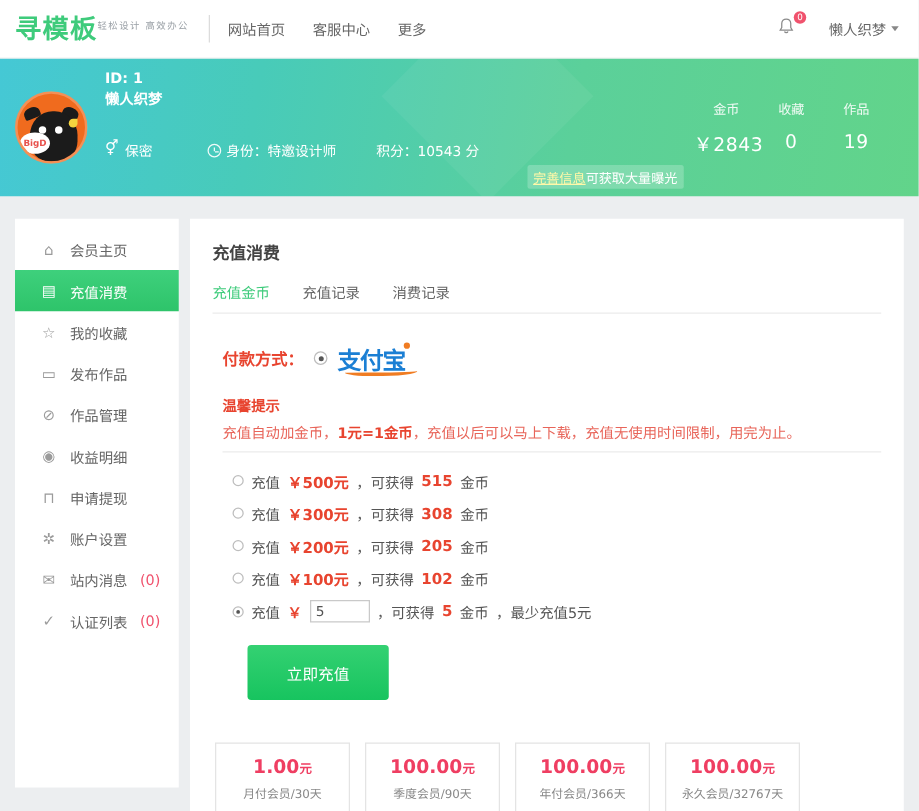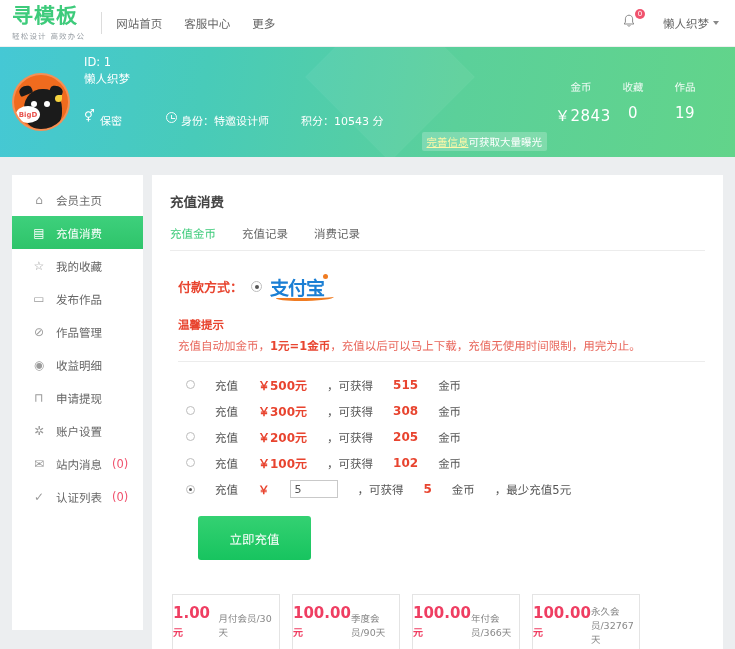--- a/index.html
+++ b/index.html
@@ -15,21 +15,21 @@
   
   .topbar {
     height: 47px;
     background: #fff;
     display: flex;
     align-items: center;
     padding: 0 16px 0 12px;
     border-bottom: 1px solid #f0f0f0;
     position: relative;
   }
-  .logo-wrap { display: flex; flex-direction: column; justify-content: center; }
+  .logo-wrap { display: flex; flex-direction: row; justify-content: center; }
   .logo-main {
     font-size: 21px; font-weight: bold; color: #3ecb7b;
     letter-spacing: 1px; line-height: 1.05;
   }
   .logo-sub {
     font-size: 7.5px; color: #9aa0a6; letter-spacing: 1.2px;
     margin-top: 2px;
   }
   .logo-divider {
     width: 1px; height: 22px; background: #dcdcdc; margin: 0 14px 0 16px;
@@ -96,28 +96,28 @@
     position: absolute; left: 2px; bottom: 6px;
     background: #fff; color: #e8534e; font-size: 7px; font-weight: bold;
     border-radius: 50%; width: 24px; height: 17px;
     display: flex; align-items: center; justify-content: center;
   }
   .bull-ear {
     position: absolute; right: 6px; top: 20px; width: 7px; height: 7px;
     background: #f5d33f; border-radius: 50% 0 50% 50%;
   }
   .banner-info { color: #fff; }
-  .binfo-line { line-height: 16px; }
+  .binfo-line { line-height: 16px; font-weight: bold; }
   .binfo-id { font-size: 11.5px; }
   .binfo-name { font-size: 11.5px; margin-top: 1px; }
   .binfo-meta {
     display: flex; align-items: center; gap: 0; margin-top: 3px;
     font-size: 11px; white-space: nowrap;
   }
-  .meta-cell { display: flex; gap: 4px; }
+  .meta-cell { display: flex; align-items: center; gap: 4px; }
   .meta-gap-1 { width: 44px; }
   .meta-gap-2 { width: 32px; }
   .meta-gap-3 { width: 38px; }
   .ico-circ {
     width: 11px; height: 11px; border: 1px solid #fff; border-radius: 50%;
     position: relative; display: inline-block; opacity: .92;
   }
   .ico-circ:after {
     content: ""; position: absolute; width: 1px; height: 3.5px;
     background: #fff; left: 4px; top: 2px;
@@ -224,21 +224,21 @@
   .tip-box {
     margin: 16px 0 0 8px; padding-bottom: 8px;
     border-bottom: 1px solid #ececec;
   }
   .tip-title { color: #e8442f; font-weight: bold; font-size: 11.5px; }
   .tip-text { color: #e8655a; font-size: 11.5px; margin-top: 5px; }
   .tip-text b { color: #e8442f; }
 
   .opts { margin: 14px 0 0 16px; }
   .opt-row {
-    display: flex; align-items: center; gap: 20px;
+    display: flex; align-items: center; gap: 6px;
     font-size: 11.5px; color: #555; margin-bottom: 9px; cursor: pointer;
   }
   .opt-row .price { color: #e8442f; font-weight: bold; font-size: 12px; }
   .opt-row .coins { color: #e8442f; font-weight: bold; font-size: 12px; }
   .amt-input {
     width: 48px; height: 18px; border: 1px solid #c9c9c9; background: #fff;
     font-size: 11px; color: #555; padding: 0 4px;
     font-family: "DejaVu Sans", "Liberation Sans", sans-serif;
   }
   .yen { color: #e8442f; font-weight: bold; }
@@ -249,21 +249,21 @@
     color: #fff; font-size: 12.5px; border: none; cursor: pointer;
     border-radius: 3px;
   }
   .btn-recharge { width: 113px; height: 44px; margin: 9px 0 0 28px; }
 
   .cards {
     display: flex; gap: 12px; margin: 34px 0 0 2px;
   }
   .card {
     width: 108px; height: 56px; border: 1px solid #e4e4e4; background: #fff;
-    display: flex; flex-direction: row; align-items: center;
+    display: flex; flex-direction: column; align-items: center;
     justify-content: center; cursor: pointer;
   }
   .card-price { color: #ef3e62; font-weight: bold; font-size: 15px; }
   .card-price .unit { font-size: 10px; }
   .card-desc { color: #888; font-size: 9.5px; margin-top: 5px; }
 </style>
 </head>
 <body>
 
 <div class="topbar">

